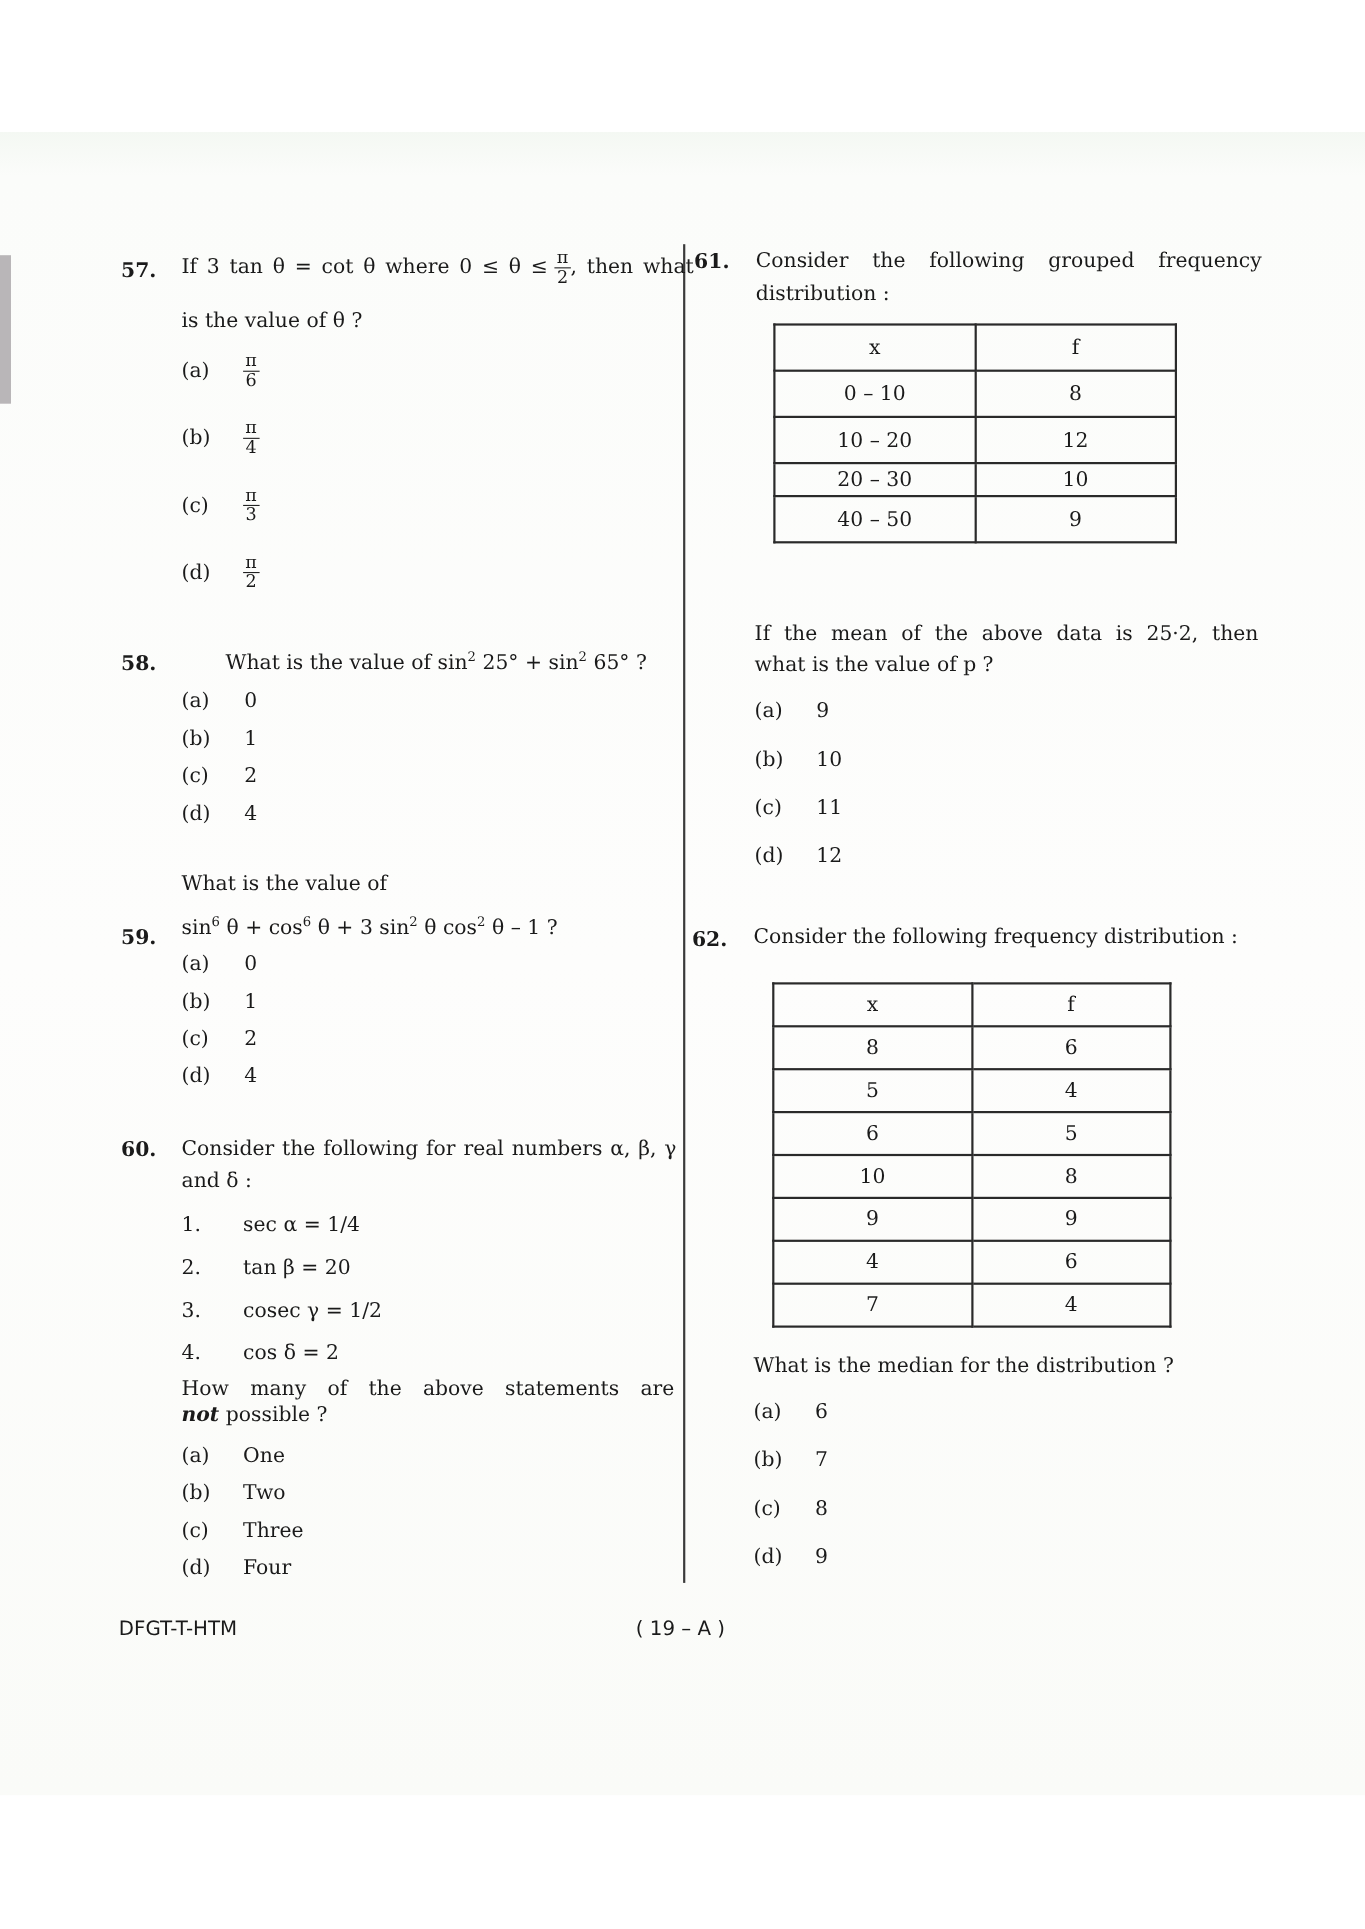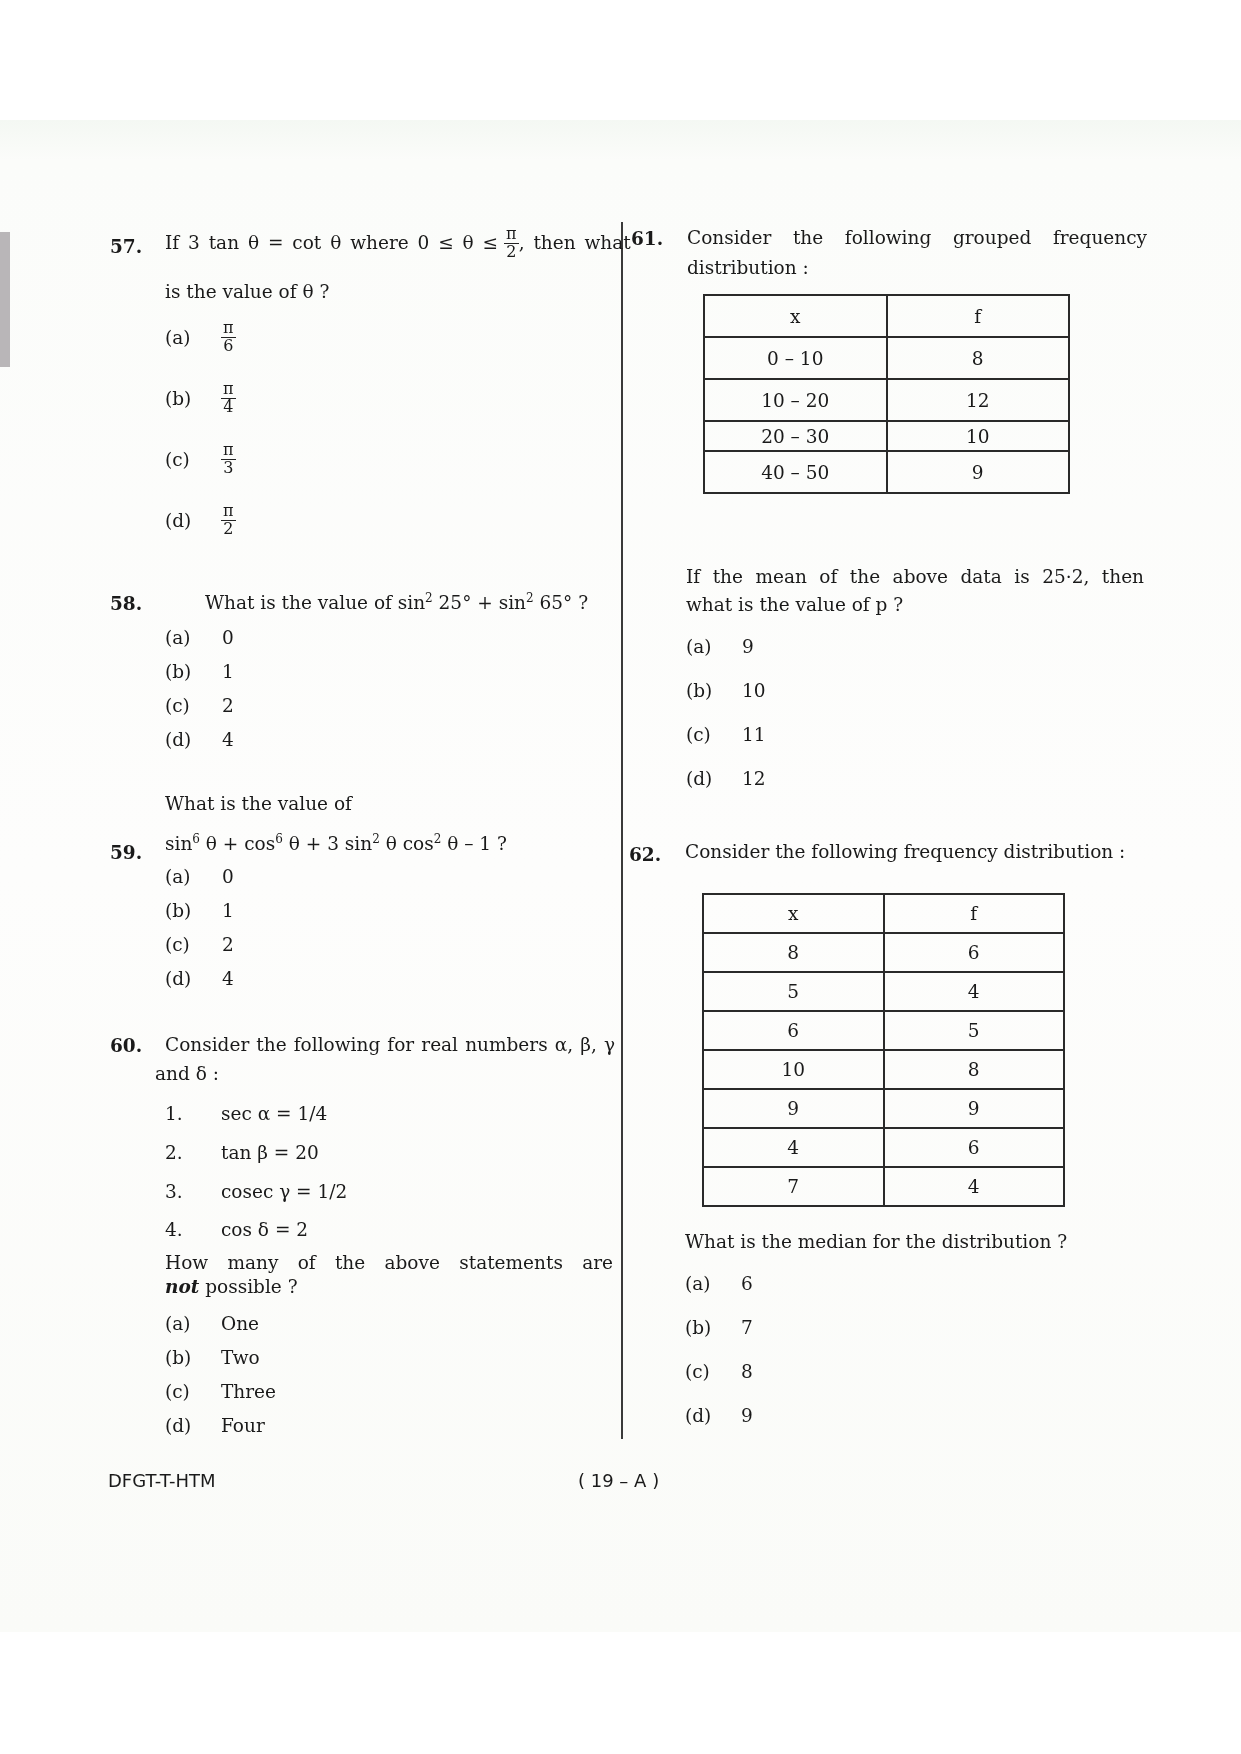--- a/index.html
+++ b/index.html
@@ -133,21 +133,21 @@
     </div>
   <div class="opt" style="left:165px; top:968px;">
       <span class="lbl" style="width:57px;">(d)</span>
       <span>4</span>
     </div>
 </div>
 
 <div>
   <span class="qnum" style="left:110px; top:1035px;">60.</span>
   <div class="stem justify" style="left:165px; top:1032px; width:450px;">Consider the following for real numbers α, β, γ</div>
-  <div class="stem" style="left:155px; top:1061px;">and δ :</div>
+  <div class="stem" style="left:165px; top:1061px;">and δ :</div>
 
   <div class="stmt" style="left:165px; top:1103px;">
       <span class="n">1.</span>
       <span>sec α = 1/4</span>
     </div>
   <div class="stmt" style="left:165px; top:1142px;">
       <span class="n">2.</span>
       <span>tan β = 20</span>
     </div>
   <div class="stmt" style="left:165px; top:1181px;">

